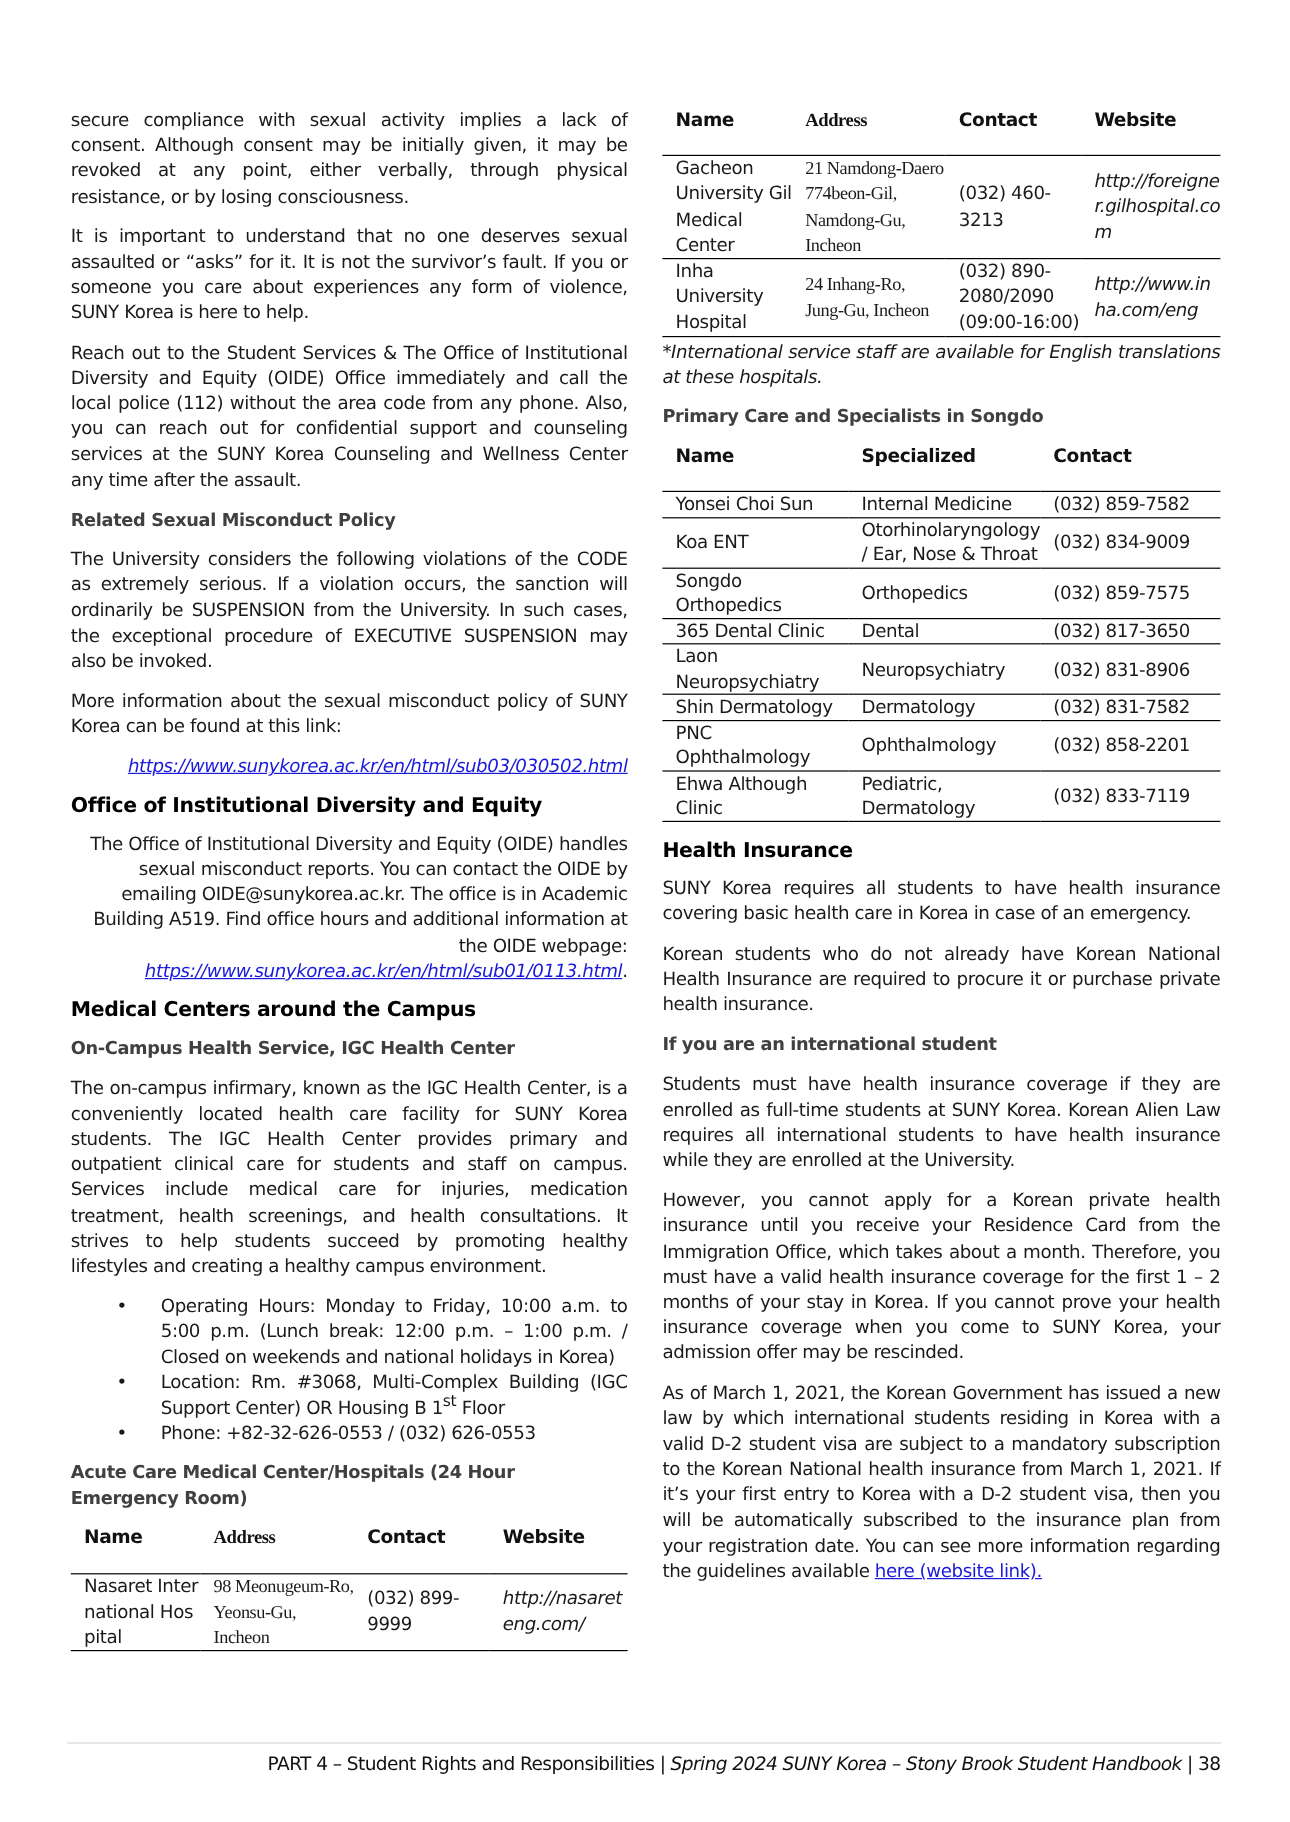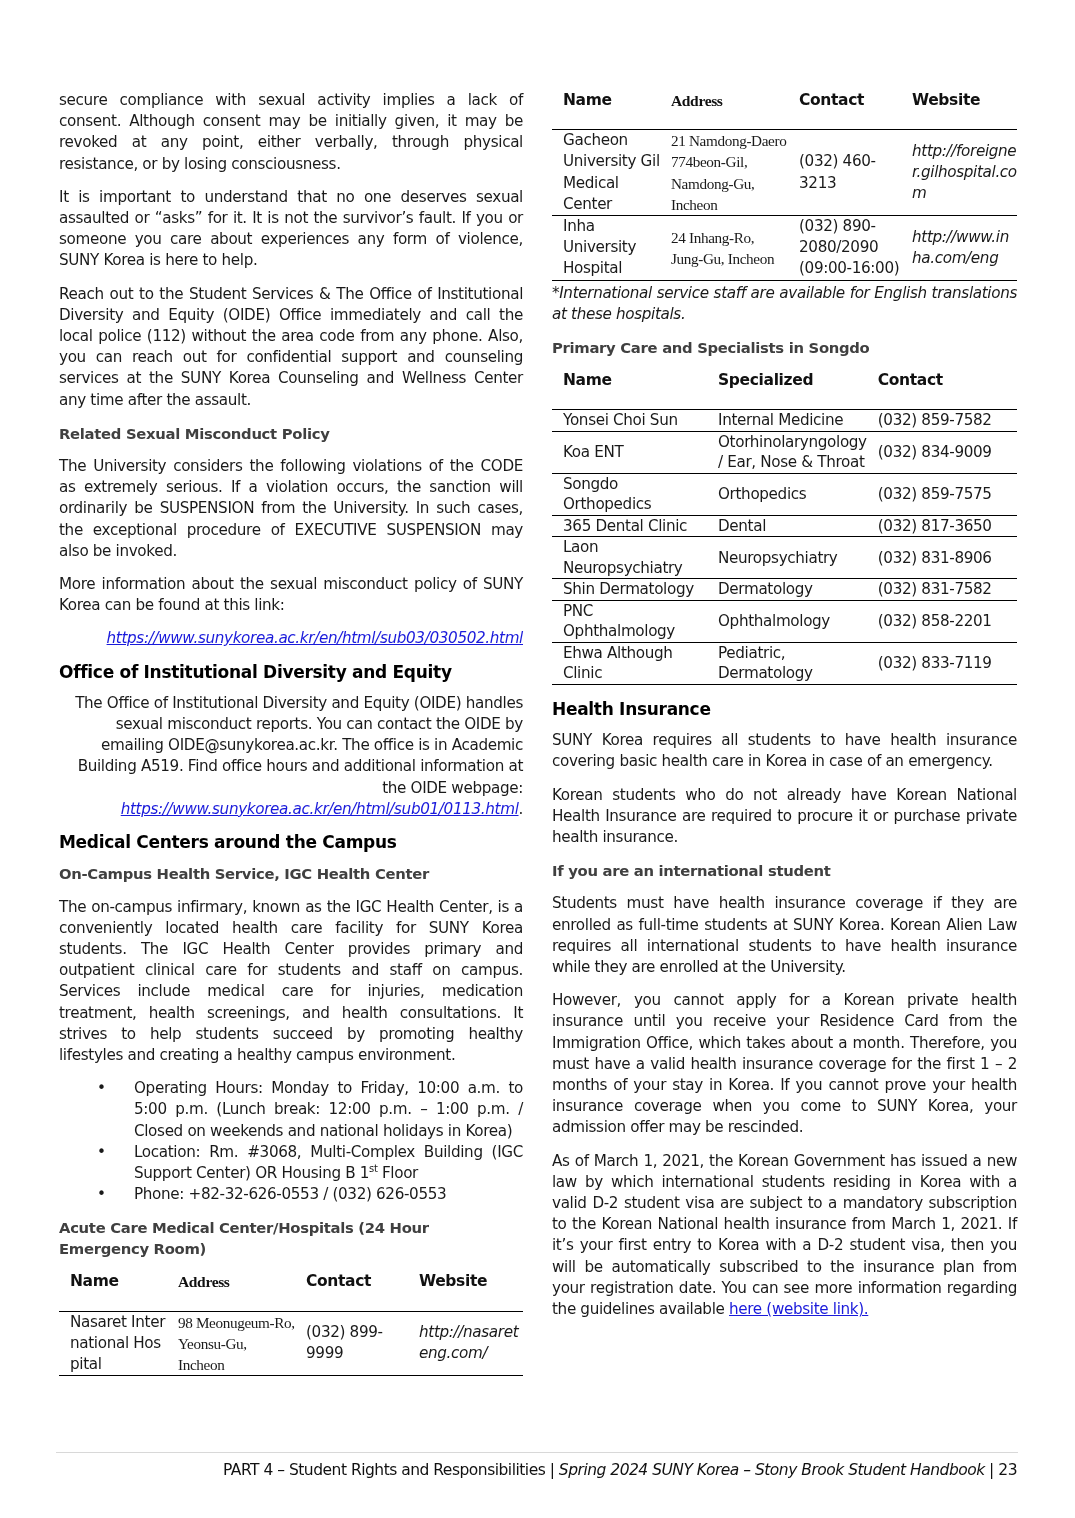--- a/index.html
+++ b/index.html
@@ -9,21 +9,21 @@
   .col-right { left: 552px; width: 465px; }
   p { margin: 0 0 12px 0; text-align: justify; }
   p.left { text-align: right; }
   .h3 { font-weight: bold; color: #404040; font-size: 14.8px; margin: 0 0 12px 0; letter-spacing: -0.3px; }
   .h2 { font-weight: bold; color: #000; font-size: 17px; margin: 6px 0 10px 0; letter-spacing: -0.3px; }
   a { color: #1a1adb; text-decoration: underline; }
   a.ital { font-style: italic; }
   ul.bul { list-style: none; margin: 0 0 12px 0; padding: 0; }
   ul.bul li { position: relative; padding-left: 75px; text-align: justify; }
   ul.bul li .dot { position: absolute; left: 38px; top: 0; }
-  sup { font-size: 10px; line-height: 0; vertical-align: super; }
+  sup { font-size: 13px; line-height: 0; vertical-align: super; }
   table { border-collapse: collapse; width: 100%; font-size: 15.2px; line-height: 21.2px; letter-spacing: -0.35px; }
   th { text-align: left; font-weight: bold; color: #111; padding: 0 0 18px 11px; border-bottom: 1.5px solid #000; font-size: 15.5px; }
   td { padding: 0 0 0 11px; vertical-align: middle; border-bottom: 1.5px solid #000; }
   td.it { font-style: italic; }
   .tbl-hosp th:nth-child(1), .tbl-hosp td:nth-child(1) { width: 97px; }
   .tbl-hosp th:nth-child(2), .tbl-hosp td:nth-child(2) { width: 117px; font-family: Liberation Serif, serif; }
   .tbl-hosp th:nth-child(3), .tbl-hosp td:nth-child(3) { width: 102px; }
   .tbl-spec th:nth-child(1), .tbl-spec td:nth-child(1) { width: 144px; }
   .tbl-spec th:nth-child(2), .tbl-spec td:nth-child(2) { width: 144px; }
   .tbl-spec td { line-height: 20.5px; }
@@ -166,14 +166,14 @@
   <p>SUNY Korea requires all students to have health insurance covering basic health care in Korea in case of an emergency.</p>
   <p>Korean students who do not already have Korean National Health Insurance are required to procure it or purchase private health insurance.</p>
   <div class="h3">If you are an international student</div>
   <p>Students must have health insurance coverage if they are enrolled as full-time students at SUNY Korea. Korean Alien Law requires all international students to have health insurance while they are enrolled at the University.</p>
   <p>However, you cannot apply for a Korean private health insurance until you receive your Residence Card from the Immigration Office, which takes about a month. Therefore, you must have a valid health insurance coverage for the first 1 – 2 months of your stay in Korea. If you cannot prove your health insurance coverage when you come to SUNY Korea, your admission offer may be rescinded.</p>
   <p><span>As of March 1, 2021, the Korean Government has issued a new law by which international students residing in Korea with a valid D-2 student visa are subject to a mandatory subscription to the Korean National health insurance from March 1, 2021. If it’s your first entry to Korea with a D-2 student visa, then you will be automatically subscribed to the insurance plan from your registration date. You can see more information regarding the guidelines available </span><a>here (website link).</a></p>
 </div>
 
 <div class="footer-rule"></div>
 <div class="footer">
-  <span>PART 4 – Student Rights and Responsibilities | </span><em>Spring 2024 SUNY Korea – Stony Brook Student Handbook</em><span> | </span><span>23</span>
+  <span>PART 4 – Student Rights and Responsibilities | </span><em>Spring 2024 SUNY Korea – Stony Brook Student Handbook</em><span> | </span><span>38</span>
 </div>
 
 </body></html>

